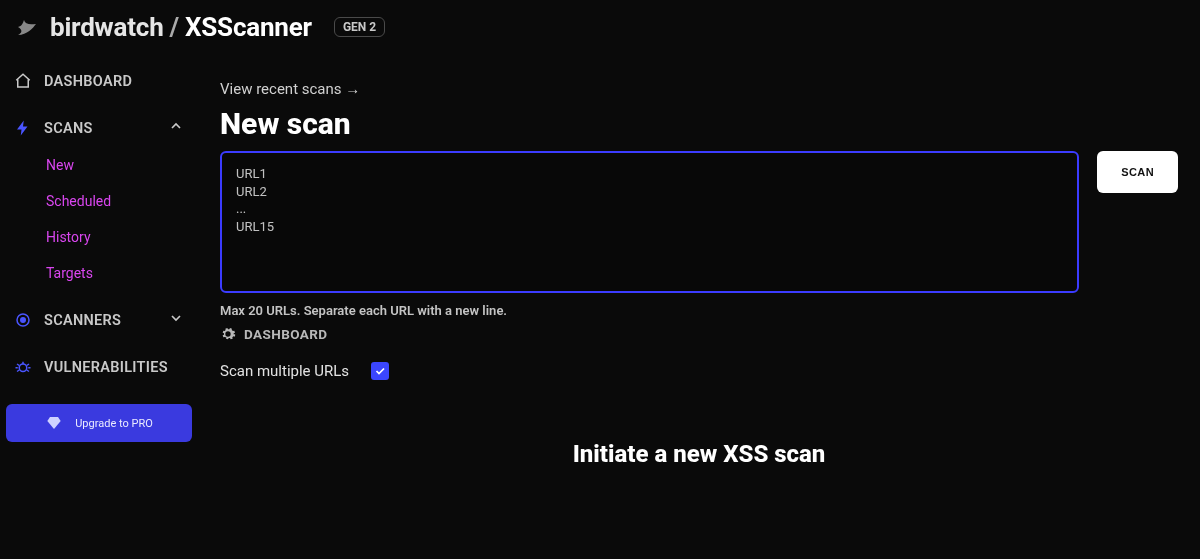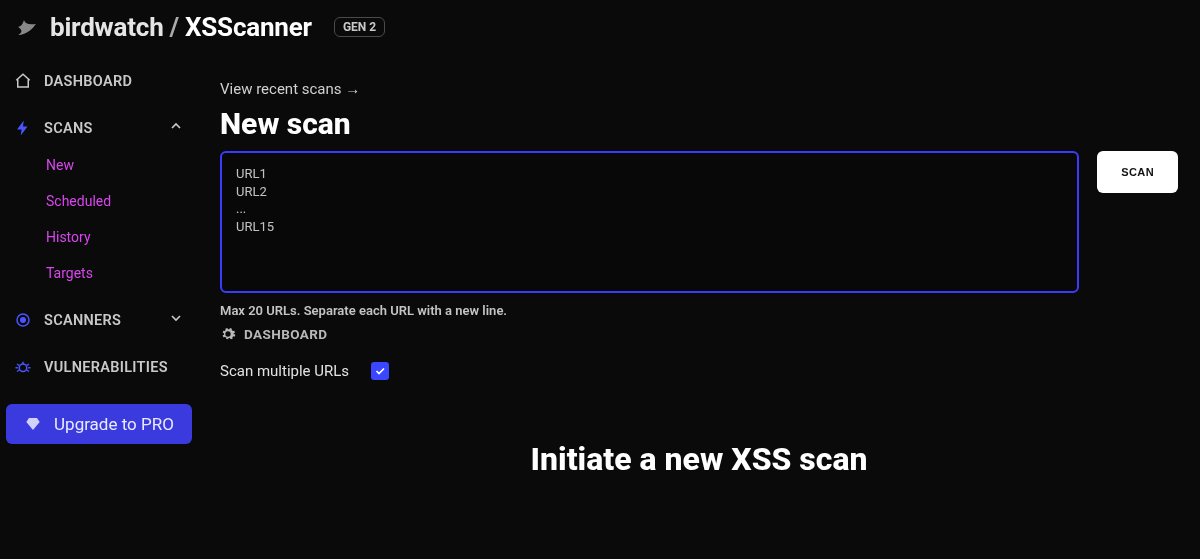--- a/index.html
+++ b/index.html
@@ -106,21 +106,21 @@
     .upgrade {
       margin-top: 8px;
       background: #3a3adf;
       color: #eaeaff;
       border-radius: 6px;
       display: flex;
       align-items: center;
       justify-content: center;
       gap: 12px;
       padding: 10px 10px;
-      font-size: 17px;
+      font-size: 11px;
       cursor: pointer;
     }
     .upgrade .icon { width: 18px; height: 18px; display:inline-flex; align-items:center; justify-content:center; }
 
     .main {
       flex: 1;
       padding: 24px 22px 0 22px;
     }
     .recent-link {
       color: #d0d0d0;
@@ -197,21 +197,21 @@
       border-radius: 3px;
       background: #3b46ff;
       display: inline-flex;
       align-items: center;
       justify-content: center;
       cursor: pointer;
     }
     .checkbox svg { width: 12px; height: 12px; }
     .hero-text {
       text-align: center;
-      font-size: 32px;
+      font-size: 24px;
       font-weight: 800;
       color: #fff;
       margin-top: 60px;
     }
   </style>
 </head>
 <body>
 
 <div class="header">
   <span class="logo">

